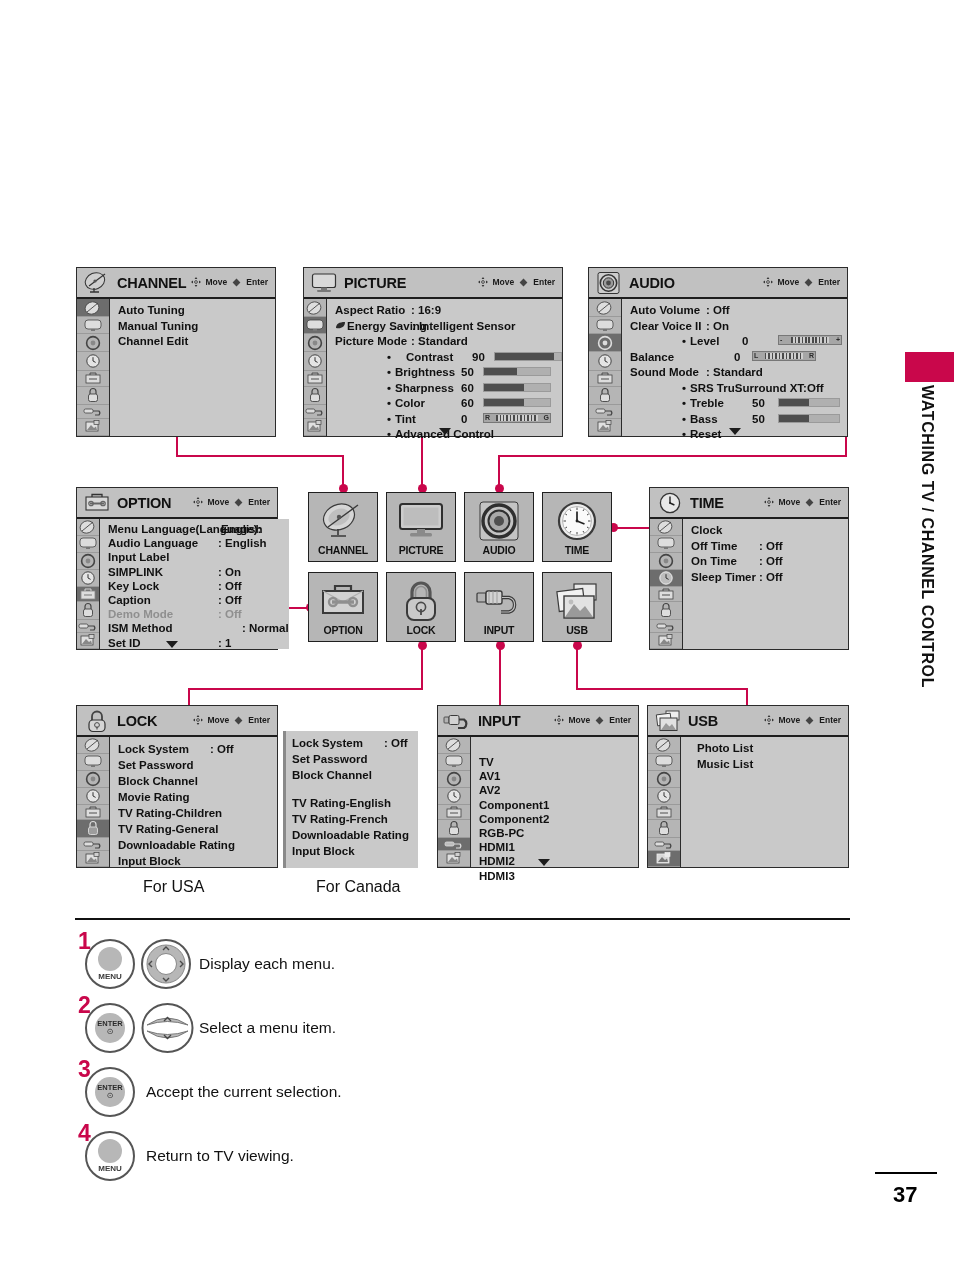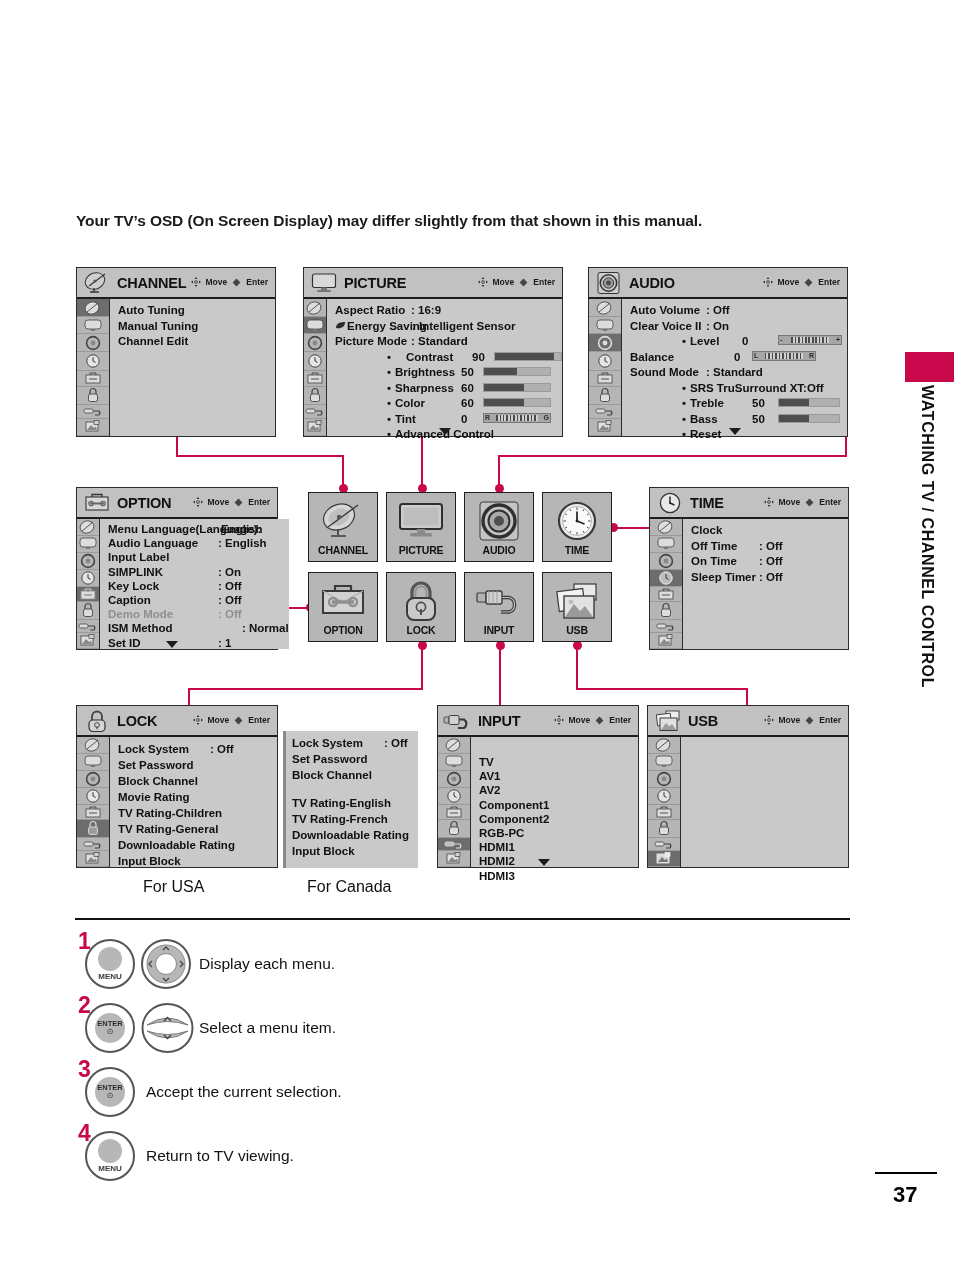--- a/index.html
+++ b/index.html
@@ -102,21 +102,20 @@
   .enter-core{position:absolute;border-radius:50%;background:#b7b7b7;display:flex;flex-direction:column;
               align-items:center;justify-content:center;}
   .enter-core .t{font-size:7.5px;font-weight:bold;color:#2b2b2b;line-height:8px;}
   .enter-core .o{font-size:8px;color:#2b2b2b;line-height:8px;}
 </style>
 </head>
 <body>
 
 <div class="page">
 
-  <div id="intro-text">Your TV’s OSD (On Screen Display) may differ slightly from that shown in this manual.</div>
 
   <div id="side-tab-block"></div>
   <div id="side-tab-text">WATCHING TV / CHANNEL CONTROL</div>
   <div id="page-rule"></div>
   <div id="page-number">37</div>
 
   <div>
 
     <div class="ln lnv" style="left:176px;top:437px;height:20px;"></div>
     <div class="ln lnh" style="left:176px;top:455px;width:168px;"></div>
@@ -991,21 +990,21 @@
       <div class="row" style="height:16px;line-height:16px;">
           <span class="lbl">Downloadable Rating</span>
         </div>
       <div class="row" style="height:16px;line-height:16px;">
           <span class="lbl">Input Block</span>
         </div>
     </div>
   </div>
 
   <div class="caption" style="left:143px;top:878px;">For USA</div>
-  <div class="caption" style="left:307px;top:878px;">For Canada</div>
+  <div class="caption" style="left:316px;top:878px;">For Canada</div>
 
   <div class="osd" style="left:437px;top:705px;width:202px;height:163px;">
     <div class="osd-head">
       <div class="osd-head-icon">
         <svg width="30" height="20" viewBox="0 0 30 20">
           <rect x="1" y="6" width="5" height="6" rx="0.8" fill="#b3b3b3" stroke="#3a3a3a" stroke-width="0.8"></rect>
           <rect x="6" y="4.5" width="10" height="9" rx="1.5" fill="#d2d2d2" stroke="#3a3a3a" stroke-width="1"></rect>
           <path d="M16 8.5 L21 8.5 A5 5 0 0 1 21 17 L15 17" fill="none" stroke="#3a3a3a" stroke-width="2.2"></path>
         </svg>
       </div>
@@ -1176,20 +1175,28 @@
               <rect x="2" y="4" width="9" height="4" rx="1.6" fill="#ddd" stroke="#444" stroke-width="0.8"></rect>
               <path d="M11 6 L17 6 A3 3 0 0 1 17 10 L13 10" fill="none" stroke="#444" stroke-width="1.2"></path>
             </svg>
           </div>
         <div class="rail-cell sel">
             <svg width="18" height="15" viewBox="0 0 18 15">
               <rect x="2" y="3" width="12" height="9" fill="#d8d8d8" stroke="#eee" stroke-width="0.8"></rect>
               <path d="M3 11 L7 6 L10 9 L12 7.5 L13 11 Z" fill="#777"></path>
               <rect x="10" y="1.5" width="5" height="4" fill="#eaeaea" stroke="#eee" stroke-width="0.7"></rect>
             </svg>
+          </div>
+      </div>
+      <div class="osd-content">
+        <div class="row" style="padding-left:8px;">
+            <span class="lbl">Photo List</span>
+          </div>
+        <div class="row" style="padding-left:8px;">
+            <span class="lbl">Music List</span>
           </div>
       </div>
     </div>
   </div>
 
   <div id="steps-rule"></div>
 
   <div class="step-num" style="left:78px;top:928px;">1</div>
   <div class="btn-ring" style="left:85px;top:939px;width:50px;height:50px;"></div>
   <div class="btn-core" style="left:98px;top:947px;width:24px;height:24px;"></div>

